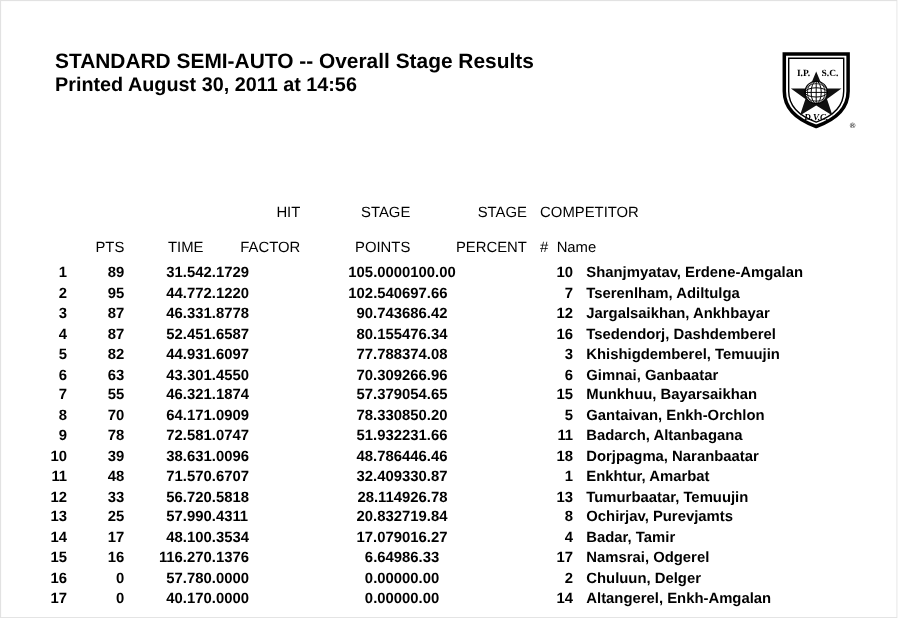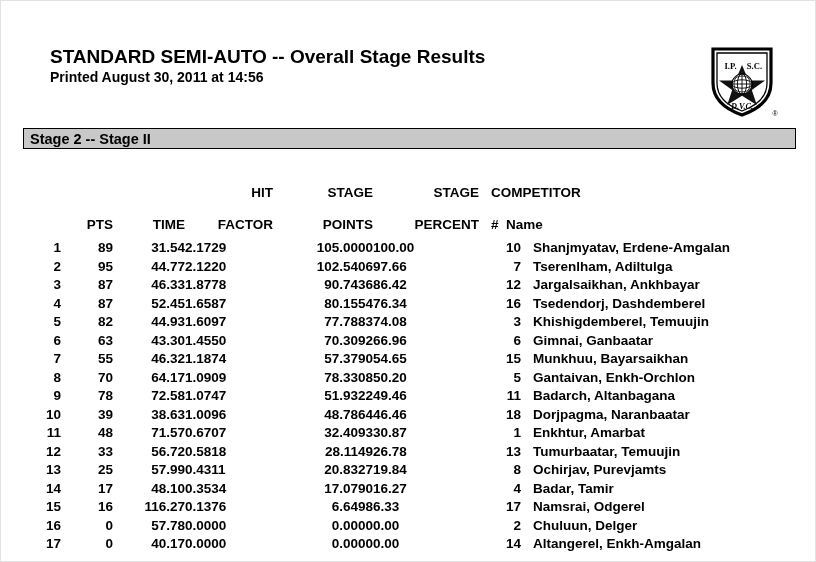--- a/index.html
+++ b/index.html
@@ -36,21 +36,21 @@
     letter-spacing: 0px;
     white-space: nowrap;
   }
   #report-subtitle {
     font-size: 14.5px;
     font-weight: bold;
     line-height: 19px;
     white-space: nowrap;
   }
   #report-printed {
-    font-size: 14px;
+    font-size: 18px;
     font-weight: bold;
     line-height: 19px;
     white-space: nowrap;
   }
 
   
   #logo-wrap {
     position: absolute;
     left: 700px;
     top: 38px;
@@ -85,21 +85,21 @@
   #results-table {
     position: absolute;
     left: 26px;
     top: 168px;
     width: 764px;
     border-collapse: collapse;
     font-size: 13.5px;
     font-weight: bold;
   }
   #results-table th {
-    font-weight: bold;
+    font-weight: normal;
     font-size: 13.5px;
     padding: 0;
     vertical-align: bottom;
     line-height: 16px;
     white-space: pre-line;
   }
   #results-table td {
     font-weight: bold;
     font-size: 13.5px;
     padding: 0;
@@ -161,23 +161,20 @@
 
       <text x="29.5" y="30" font-family="Liberation Serif, serif" font-size="8.6" font-weight="bold" fill="#000000" text-anchor="middle">I.P.</text>
       <text x="53.5" y="30" font-family="Liberation Serif, serif" font-size="8.6" font-weight="bold" fill="#000000" text-anchor="middle">S.C.</text>
 
       <text x="41" y="70" font-family="Liberation Serif, serif" font-size="8.2" font-style="italic" font-weight="bold" fill="#000000" text-anchor="middle">D.V.C.</text>
 
       <text x="74" y="77" font-family="Liberation Sans, sans-serif" font-size="7" fill="#000000" text-anchor="middle">®</text>
     </svg>
   </div>
 
-  <div id="stage-bar">
-    <div id="stage-bar-label">Stage 2 -- Stage II</div>
-  </div>
 
   <table id="results-table">
     <thead>
       <tr>
         <th class="col-rank spacer-head"></th>
         <th class="col-pts">
           <span class="head-top">&nbsp;</span>
           <span>PTS</span>
         </th>
         <th class="col-time">
@@ -282,21 +279,21 @@
           <td class="col-pct">50.20</td>
           <td class="col-num">5</td>
           <td class="col-name">Gantaivan, Enkh-Orchlon</td>
         </tr>
         <tr>
           <td class="col-rank">9</td>
           <td class="col-pts">78</td>
           <td class="col-time">72.58</td>
           <td class="col-hf">1.0747</td>
           <td class="col-sp">51.9322</td>
-          <td class="col-pct">49.46</td>
+          <td class="col-pct">31.66</td>
           <td class="col-num">11</td>
           <td class="col-name">Badarch, Altanbagana</td>
         </tr>
         <tr>
           <td class="col-rank">10</td>
           <td class="col-pts">39</td>
           <td class="col-time">38.63</td>
           <td class="col-hf">1.0096</td>
           <td class="col-sp">48.7864</td>
           <td class="col-pct">46.46</td>

